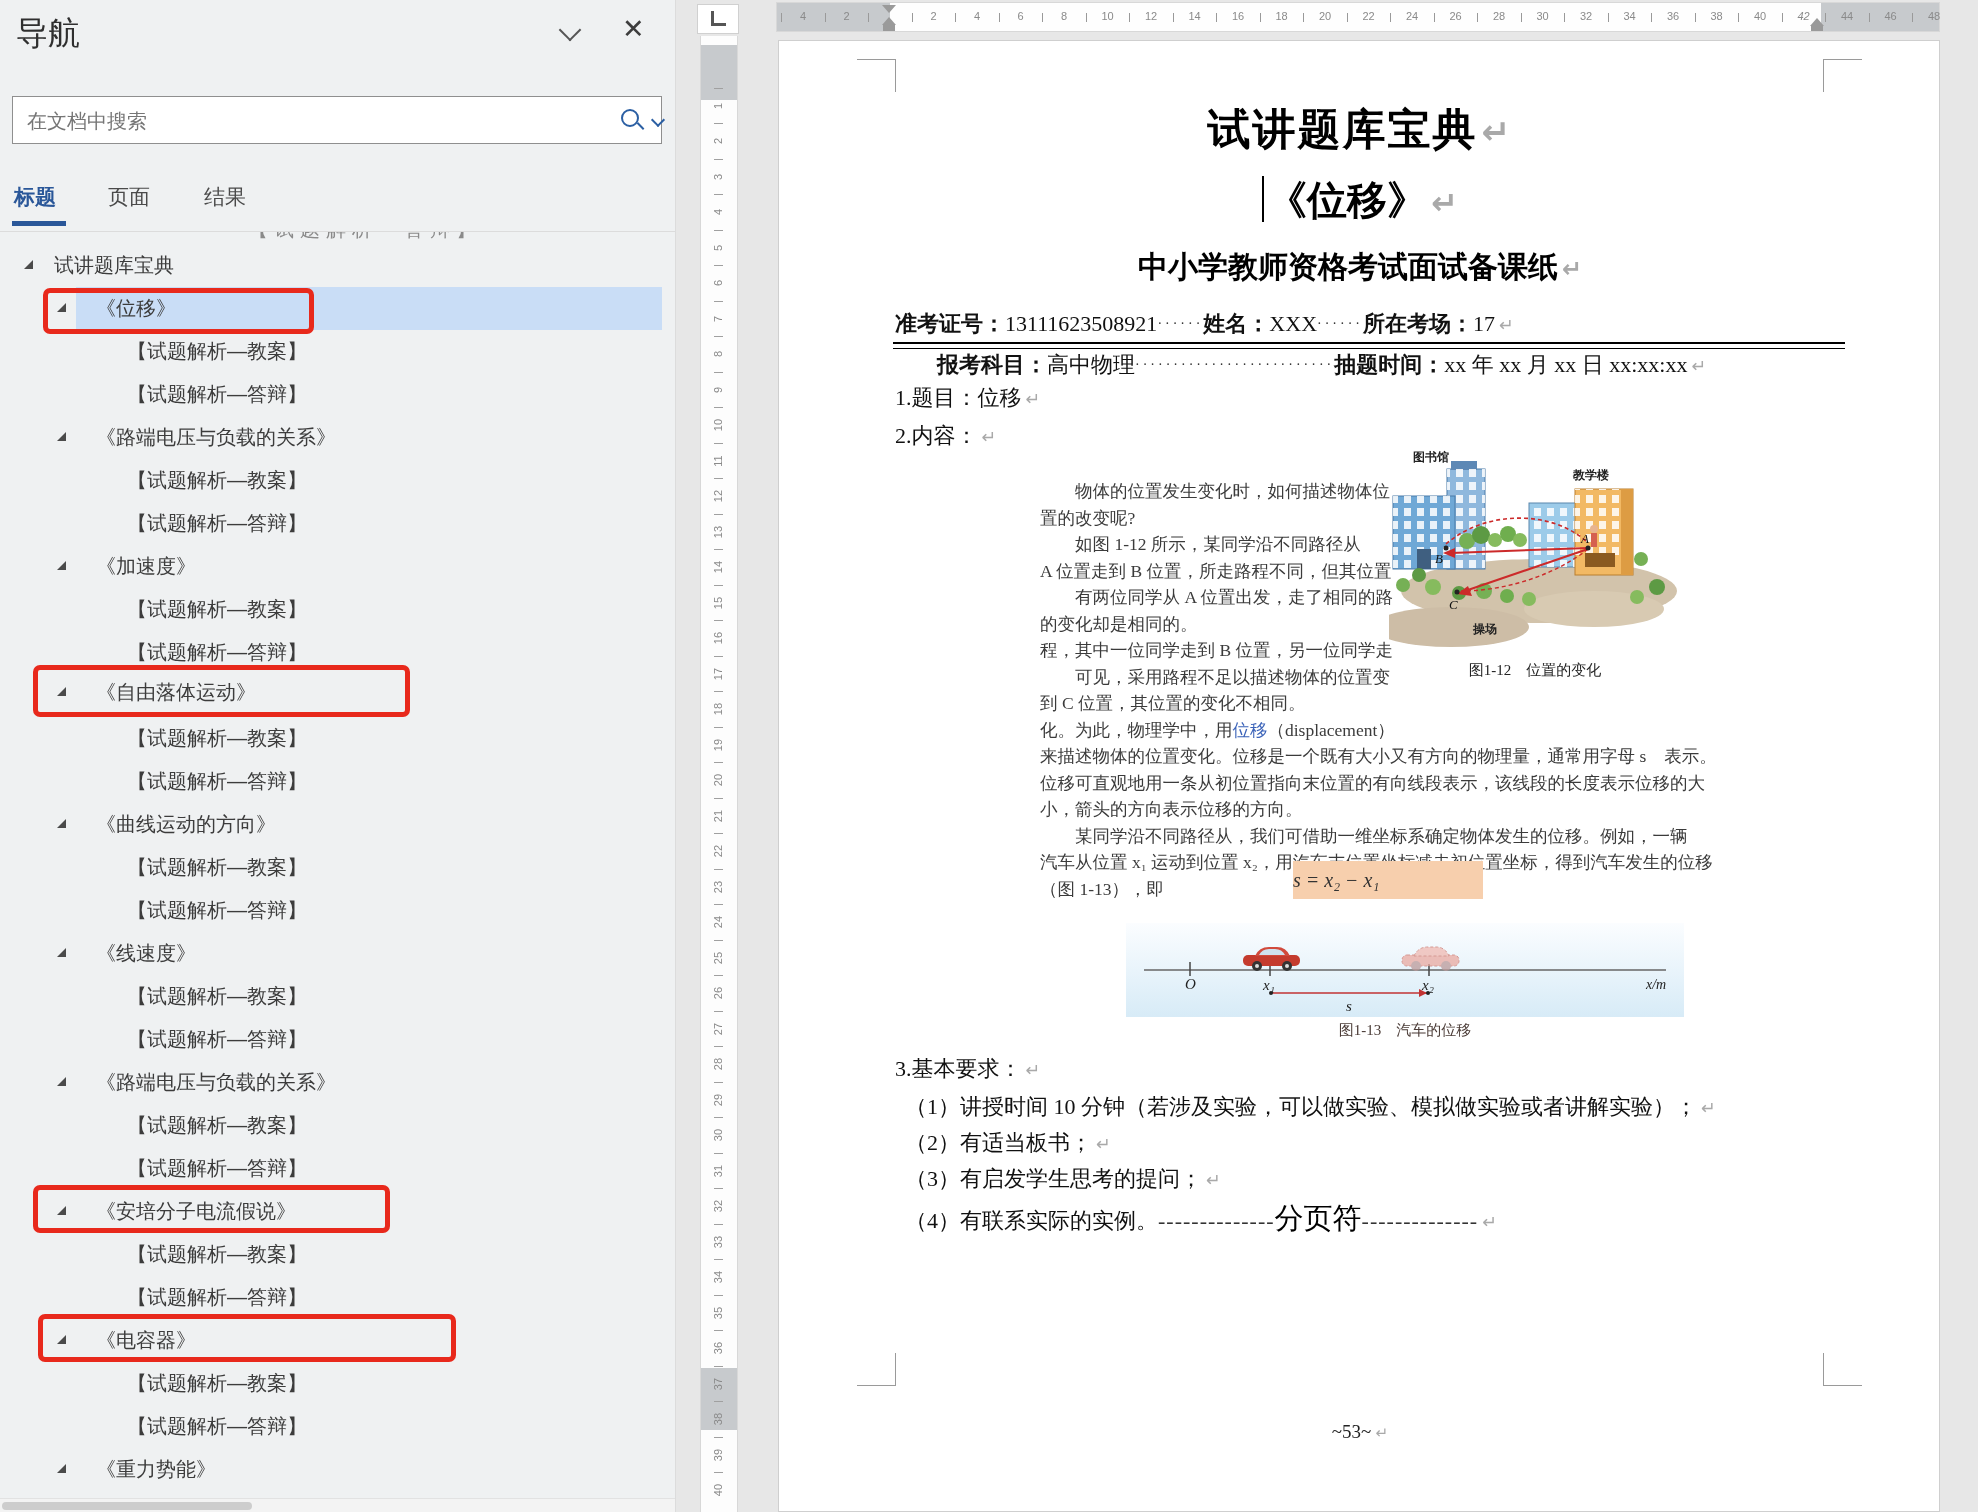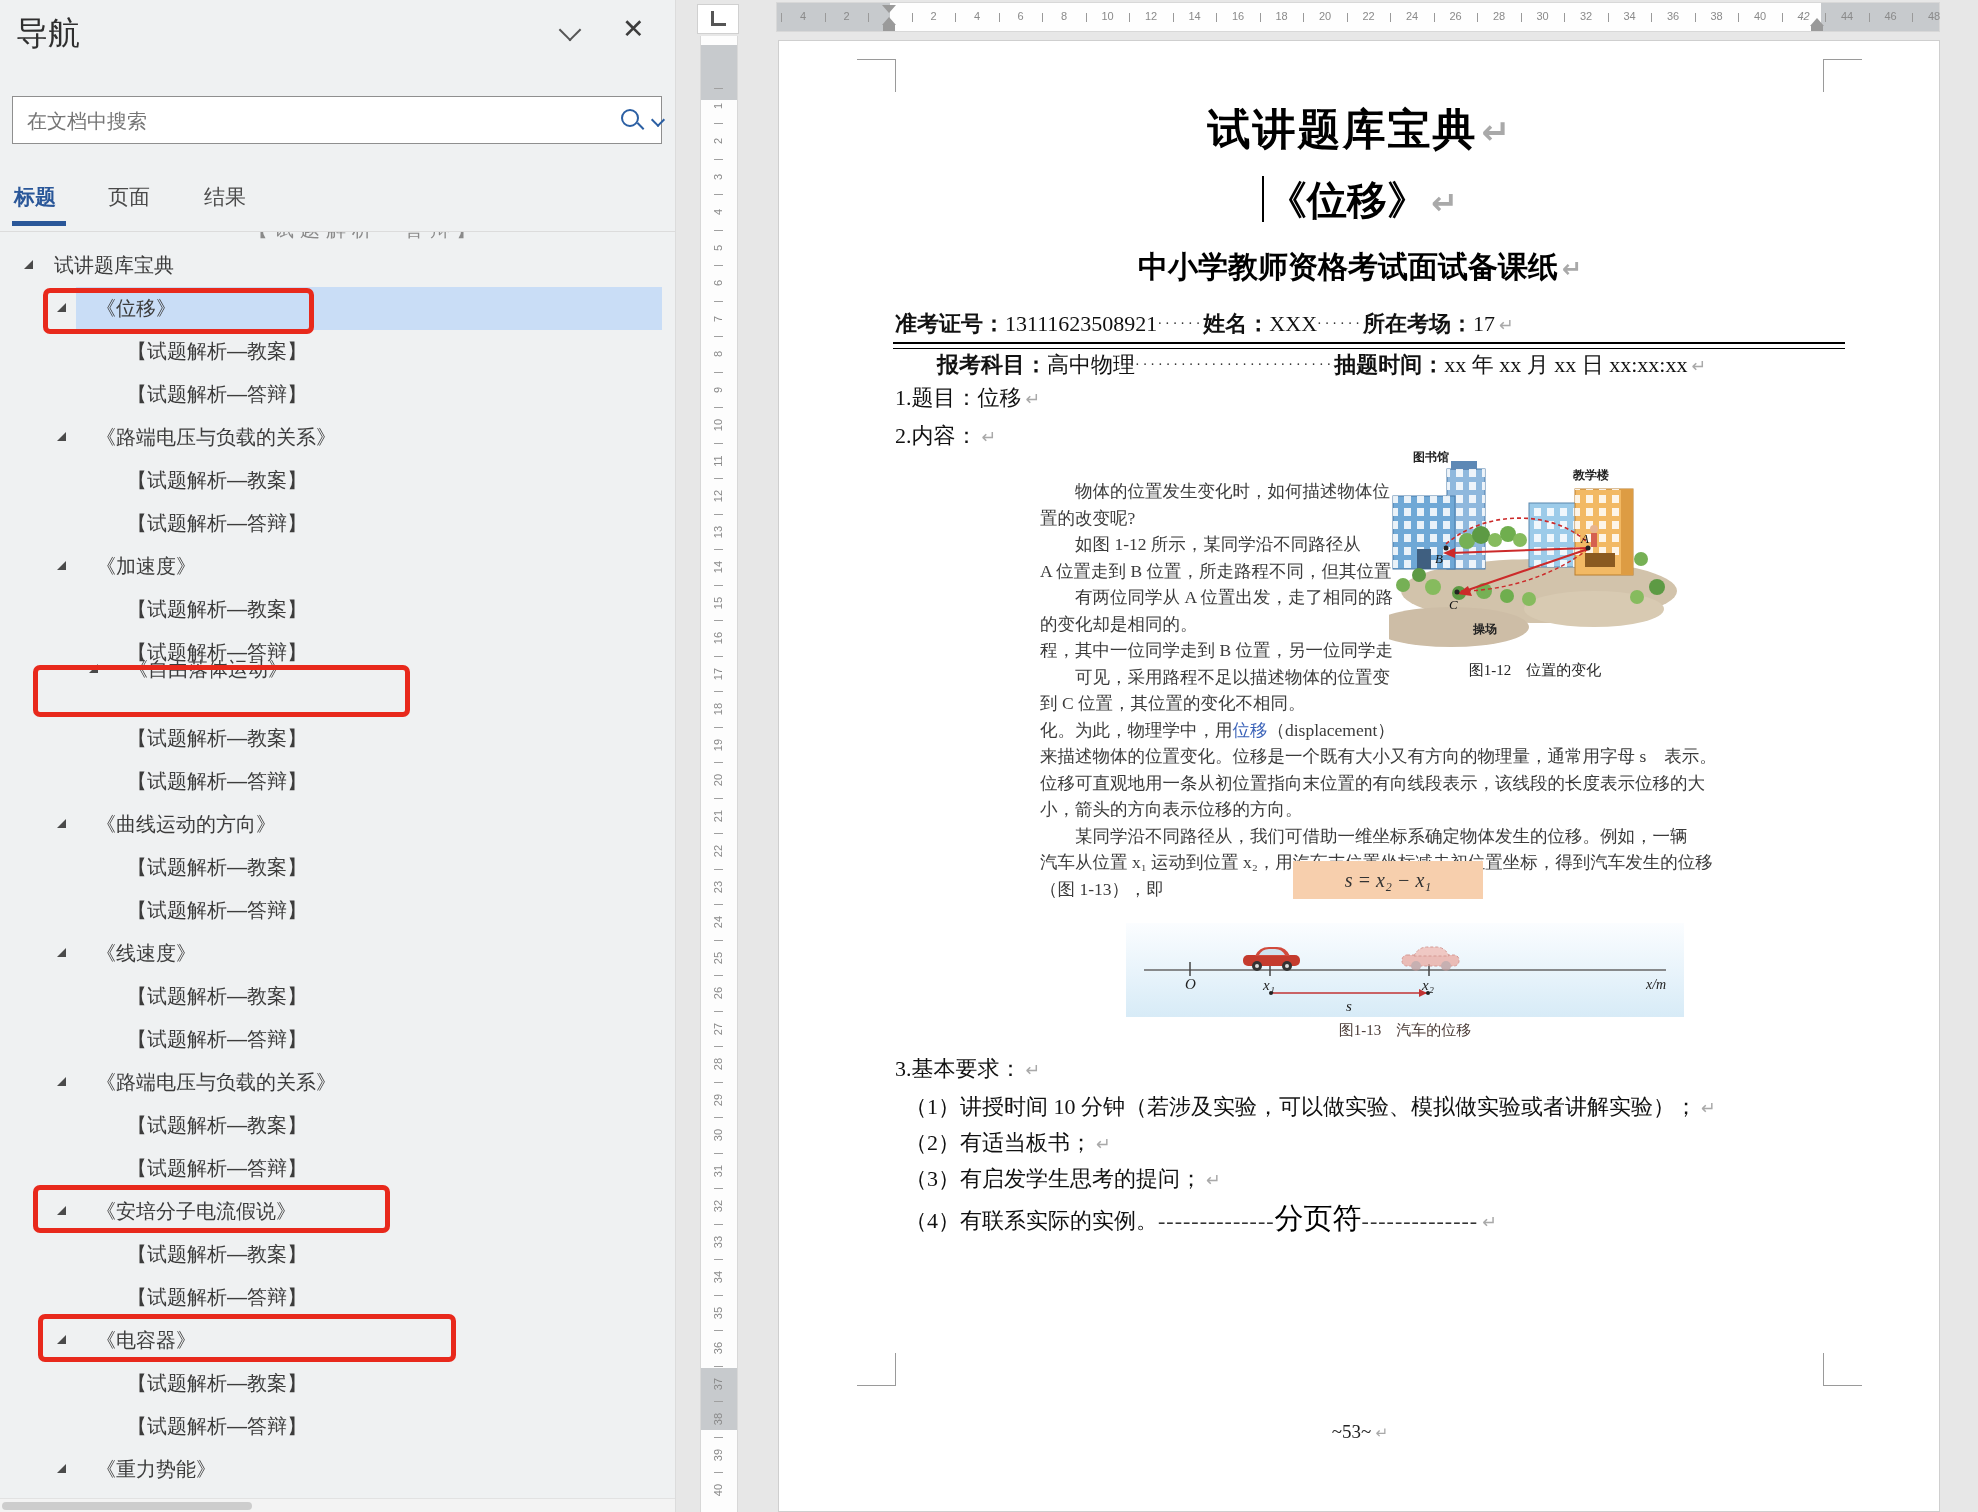--- a/index.html
+++ b/index.html
@@ -60,21 +60,21 @@
   .inforow{position:absolute;font-size:22px;color:#111;white-space:nowrap}
   .inforow .b{font-weight:700}
   .inforow .d{letter-spacing:3px;color:#333;font-size:14px;vertical-align:3px}
   #dline{position:absolute;left:114px;top:301px;width:952px;height:4px;border-top:2px solid #000;border-bottom:1px solid #000}
   .docline{position:absolute;font-size:22px;color:#111;white-space:nowrap}
   #scan{position:absolute;left:261px;top:437px}
   .scanline{height:26.5px;line-height:26.5px;font-size:17.5px;color:#3b3b3b;white-space:nowrap;font-family:"Liberation Serif","DejaVu Serif",serif}
   .scanline .link{color:#3a62b8}
   #fig12{position:absolute;left:610px;top:400px;width:292px;height:212px}
   #fig12-cap{position:absolute;left:610px;top:620px;width:292px;text-align:center;font-size:15px;color:#222}
-  #formula{position:absolute;left:514px;top:820px;width:190px;height:38px;background:#f7cfad;text-align:center;line-height:38px;font-size:20px;font-style:italic;color:#333}
+  #formula{position:absolute;left:514px;top:820px;width:190px;height:38px;background:#f7cfad;text-align:left;line-height:38px;font-size:20px;font-style:italic;color:#333}
   #fig13{position:absolute;left:347px;top:882px;width:558px;height:94px}
   #fig13-cap{position:absolute;left:347px;top:980px;width:558px;text-align:center;font-size:15px;color:#4a3b36}
   .crop{position:absolute;width:38px;height:32px;pointer-events:none}
   #footer-num{position:absolute;left:0;top:1380px;width:1162px;text-align:center;font-size:19px;color:#222}
   .pbdash{color:#333;letter-spacing:1px}
   .pblabel{font-size:29px;color:#000}
   svg text{font-family:"Liberation Serif","DejaVu Serif",serif}
 </style>
 </head>
 <body>
@@ -129,21 +129,21 @@
       <div class="trow" style="top: 313px;">
         <span class="tri" style="left: 57px;"></span>
         <span class="lbl" style="left: 96px;">《加速度》</span>
       </div>
       <div class="trow" style="top: 356px;">
         <span class="lbl" style="left: 127px;">【试题解析—教案】</span>
       </div>
       <div class="trow" style="top: 399px;">
         <span class="lbl" style="left: 127px;">【试题解析—答辩】</span>
       </div>
-      <div class="trow" style="top: 416px; margin-left: 32px;">
+      <div class="trow" style="top: 439px;">
         <span class="tri" style="left: 57px;"></span>
         <span class="lbl" style="left: 96px;">《自由落体运动》</span>
       </div>
       <div class="redbox" style="left: 33px; top: 433px; width: 377px; height: 52px;"></div>
       <div class="trow" style="top: 485px;">
         <span class="lbl" style="left: 127px;">【试题解析—教案】</span>
       </div>
       <div class="trow" style="top: 528px;">
         <span class="lbl" style="left: 127px;">【试题解析—答辩】</span>
       </div>

